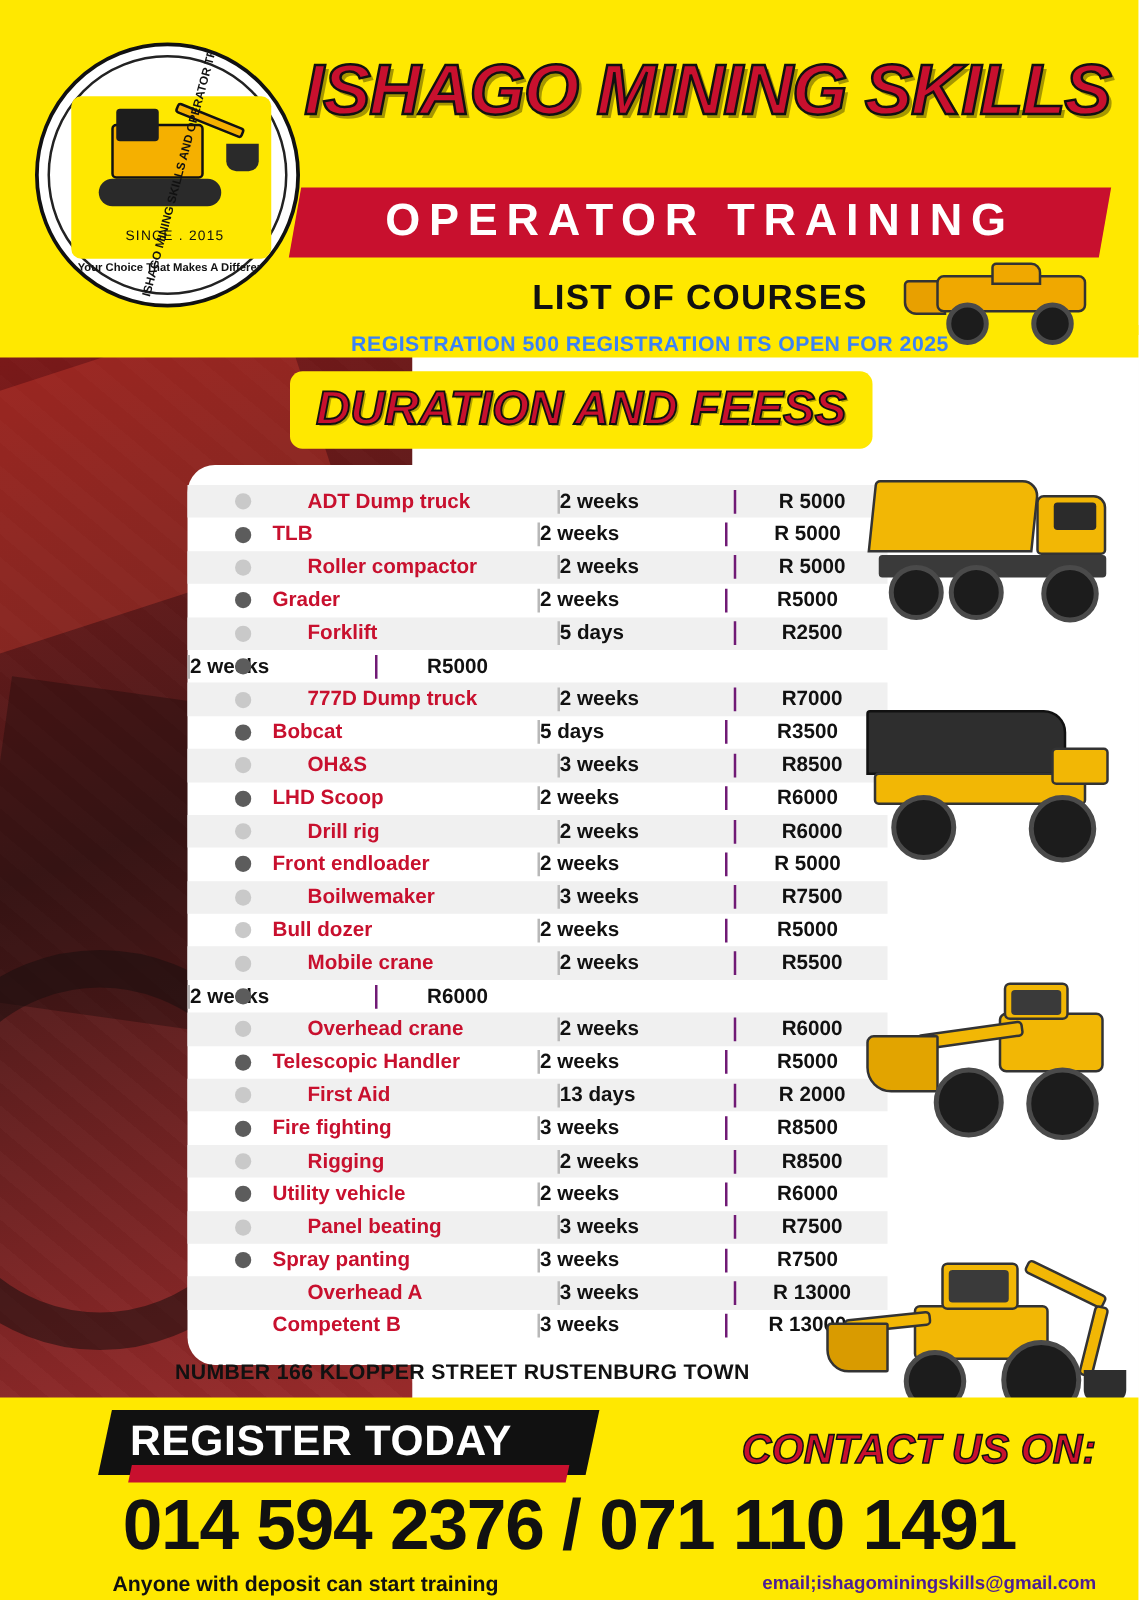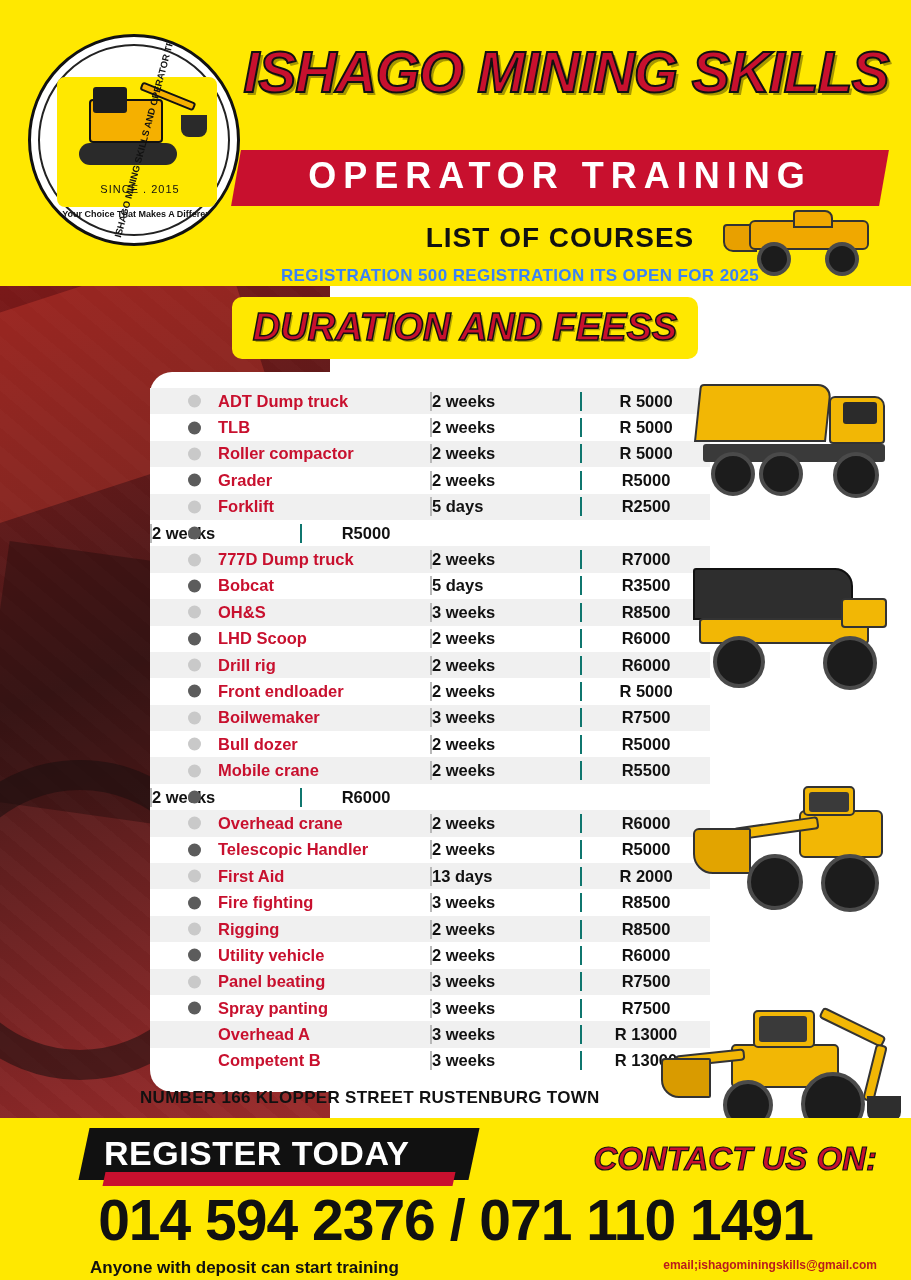--- a/index.html
+++ b/index.html
@@ -182,40 +182,40 @@
   .table-card{
     position:absolute; left:150px; top:372px; width:560px; height:720px;
     background:#ffffff; border-radius:22px;
   }
   .table-wrap{
     position:absolute; left:150px; top:388px; width:560px;
   }
   .row{
     display:flex; align-items:center; height:26.4px; position:relative;
   }
-  .row.alt{ background:#f0f0f0; }
+  .row.alt{ background:#f0f0f0;padding-left:28px; }
   .row .dot{
     position:absolute; left:38px; top:50%; transform:translateY(-50%);
     width:13px; height:13px; border-radius:50%;
     background:#5c5c5c;
   }
   .row .dot.faint{ background:#c9c9c9; }
   .c-name{
     width:280px; padding-left:68px;
     font-size:16.5px; font-weight:bold; color:#c8102e; font-style:normal;
   }
   .c-dur{
     width:150px; 
     font-size:16.5px; font-weight:bold; color:#111;
     border-left:2px solid #b8b8b8;
   }
   .c-fee{
     width:130px; text-align:center;
     font-size:16.5px; font-weight:bold; color:#111;
-    border-left:2px solid #0f766e;
+    border-left:2px solid #701a75;
   }
 
   
   .eq {
     position:absolute;
   }
   .eq .wheel-b{ position:absolute; background:#1c1c1c; border-radius:50%; border:4px solid #4a4a4a;}
   
   .eq1{ right:8px; top:370px; width:210px; height:140px;}
   .eq1 .tray{ position:absolute; left:4px; top:14px; width:132px; height:58px; background:#f2b705; border:2px solid #333; border-radius:4px 14px 0 0; transform:skewX(-6deg);}
@@ -289,21 +289,21 @@
     position:absolute; left:0; top:1192px; width:911px; text-align:center;
     font-size:57px; font-weight:bold; color:#111; letter-spacing:-1px;
     line-height:1;
   }
   .bottom-note{
     position:absolute; left:90px; top:1258px;
     font-size:17px; font-weight:bold; color:#111;
   }
   .bottom-email{
     position:absolute; right:34px; top:1258px;
-    font-size:12px; font-weight:bold; color:#b91c1c;
+    font-size:15px; font-weight:bold; color:#4c1d95;
   }
 </style>
 </head>
 <body>
 
 <div class="poster">
 
   <div class="bg-left">
     <div class="shape1"></div>
     <div class="shape2"></div>

